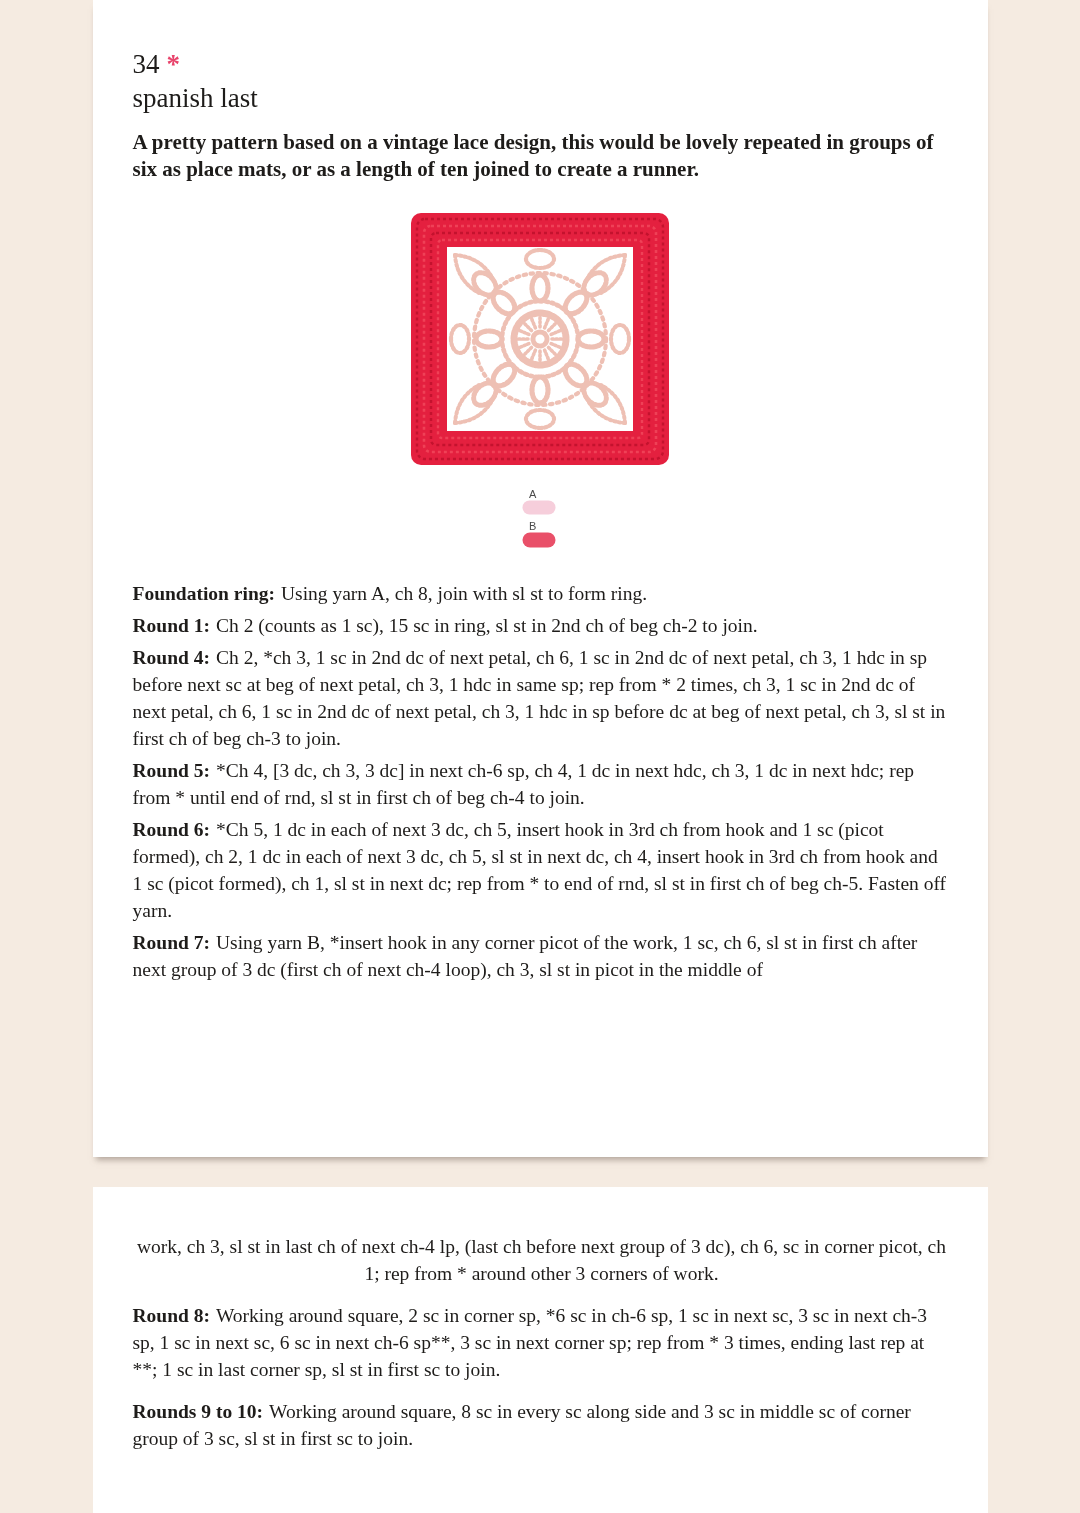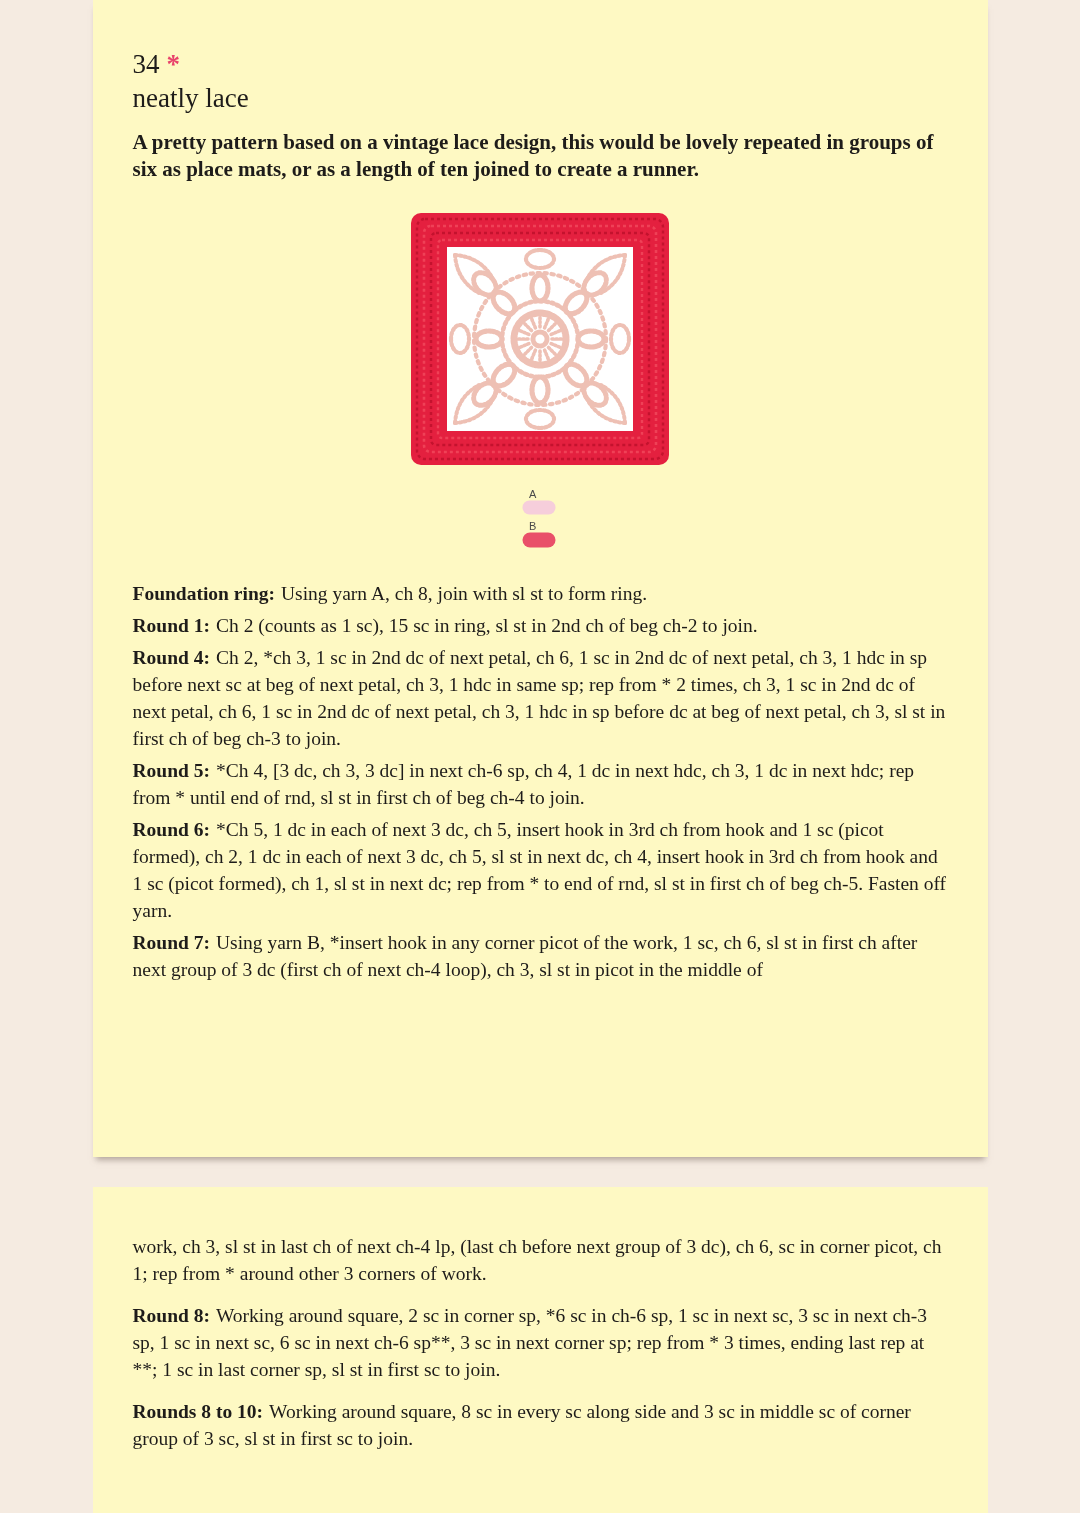--- a/index.html
+++ b/index.html
@@ -9,21 +9,21 @@
     color: #1e1c1a;
   }
   body {
     height: 1513px;
     overflow: hidden;
     background: #f5ebe1;
   }
   .page {
     width: 895px;
     margin: 0 auto;
-    background: #fef9c3;
+    background: #ffffff;
   }
   #page1 {
     height: 1157px;
     padding: 48px 40px 0 40px;
     box-shadow: 0 6px 6px -3px rgba(125, 110, 100, 0.55);
   }
   #page2 {
     margin-top: 30px;
     height: 326px;
     padding: 46px 40px 0 40px;
@@ -72,30 +72,30 @@
   .instructions { margin-top: 27px; }
   .instr {
     font-size: 19.5px;
     line-height: 27px;
     margin-top: 5px;
     width: 818px;
   }
   .instr:first-child { margin-top: 0; }
   .lbl { margin-right: 6px; }
   #page2 .instr { margin-top: 15px; }
-  #page2 .instr:first-child { margin-top: 0; }
+  #page2 .instr:first-child { margin-top: 0; text-align: center; }
 </style>
 </head>
 <body>
 
 <div class="page" id="page1">
 
   <div class="pattern-number"><span>34</span><span class="star">*</span></div>
 
-  <h1 class="pattern-title">neatly lace</h1>
+  <h1 class="pattern-title">spanish last</h1>
 
   <p class="intro">A pretty pattern based on a vintage lace design, this would be lovely repeated in groups of six as place mats, or as a length of ten joined to create a runner.</p>
 
   <div class="photo-block">
     <svg width="262" height="258" viewBox="0 0 262 258">
 
       <rect x="2" y="4" width="258" height="252" rx="10" fill="#e4203f"></rect>
       <g fill="none">
         <rect x="8" y="10" width="246" height="240" rx="8" stroke="#c4122e" stroke-width="2.4" stroke-dasharray="3 3"></rect>
         <rect x="15" y="17" width="232" height="226" rx="7" stroke="#ef4157" stroke-width="2.6" stroke-dasharray="3 3"></rect>
@@ -184,15 +184,15 @@
     <p class="instr"><b class="lbl">Round 5:</b><span>*Ch 4, [3 dc, ch 3, 3 dc] in next ch-6 sp, ch 4, 1 dc in next hdc, ch 3, 1 dc in next hdc; rep from * until end of rnd, sl st in first ch of beg ch-4 to join.</span></p>
     <p class="instr"><b class="lbl">Round 6:</b><span>*Ch 5, 1 dc in each of next 3 dc, ch 5, insert hook in 3rd ch from hook and 1 sc (picot formed), ch 2, 1 dc in each of next 3 dc, ch 5, sl st in next dc, ch 4, insert hook in 3rd ch from hook and 1 sc (picot formed), ch 1, sl st in next dc; rep from * to end of rnd, sl st in first ch of beg ch-5. Fasten off yarn.</span></p>
     <p class="instr"><b class="lbl">Round 7:</b><span>Using yarn B, *insert hook in any corner picot of the work, 1 sc, ch 6, sl st in first ch after next group of 3 dc (first ch of next ch-4 loop), ch 3, sl st in picot in the middle of</span></p>
   </div>
 </div>
 
 <div class="page" id="page2">
   <div class="instructions" style="margin-top:0">
     <p class="instr"><span>work, ch 3, sl st in last ch of next ch-4 lp, (last ch before next group of 3 dc), ch 6, sc in corner picot, ch 1; rep from * around other 3 corners of work.</span></p>
     <p class="instr"><b class="lbl">Round 8:</b><span>Working around square, 2 sc in corner sp, *6 sc in ch-6 sp, 1 sc in next sc, 3 sc in next ch-3 sp, 1 sc in next sc, 6 sc in next ch-6 sp**, 3 sc in next corner sp; rep from * 3 times, ending last rep at **; 1 sc in last corner sp, sl st in first sc to join.</span></p>
-    <p class="instr"><b class="lbl">Rounds 8 to 10:</b><span>Working around square, 8 sc in every sc along side and 3 sc in middle sc of corner group of 3 sc, sl st in first sc to join.</span></p>
+    <p class="instr"><b class="lbl">Rounds 9 to 10:</b><span>Working around square, 8 sc in every sc along side and 3 sc in middle sc of corner group of 3 sc, sl st in first sc to join.</span></p>
   </div>
 </div>
 
 </body></html>

